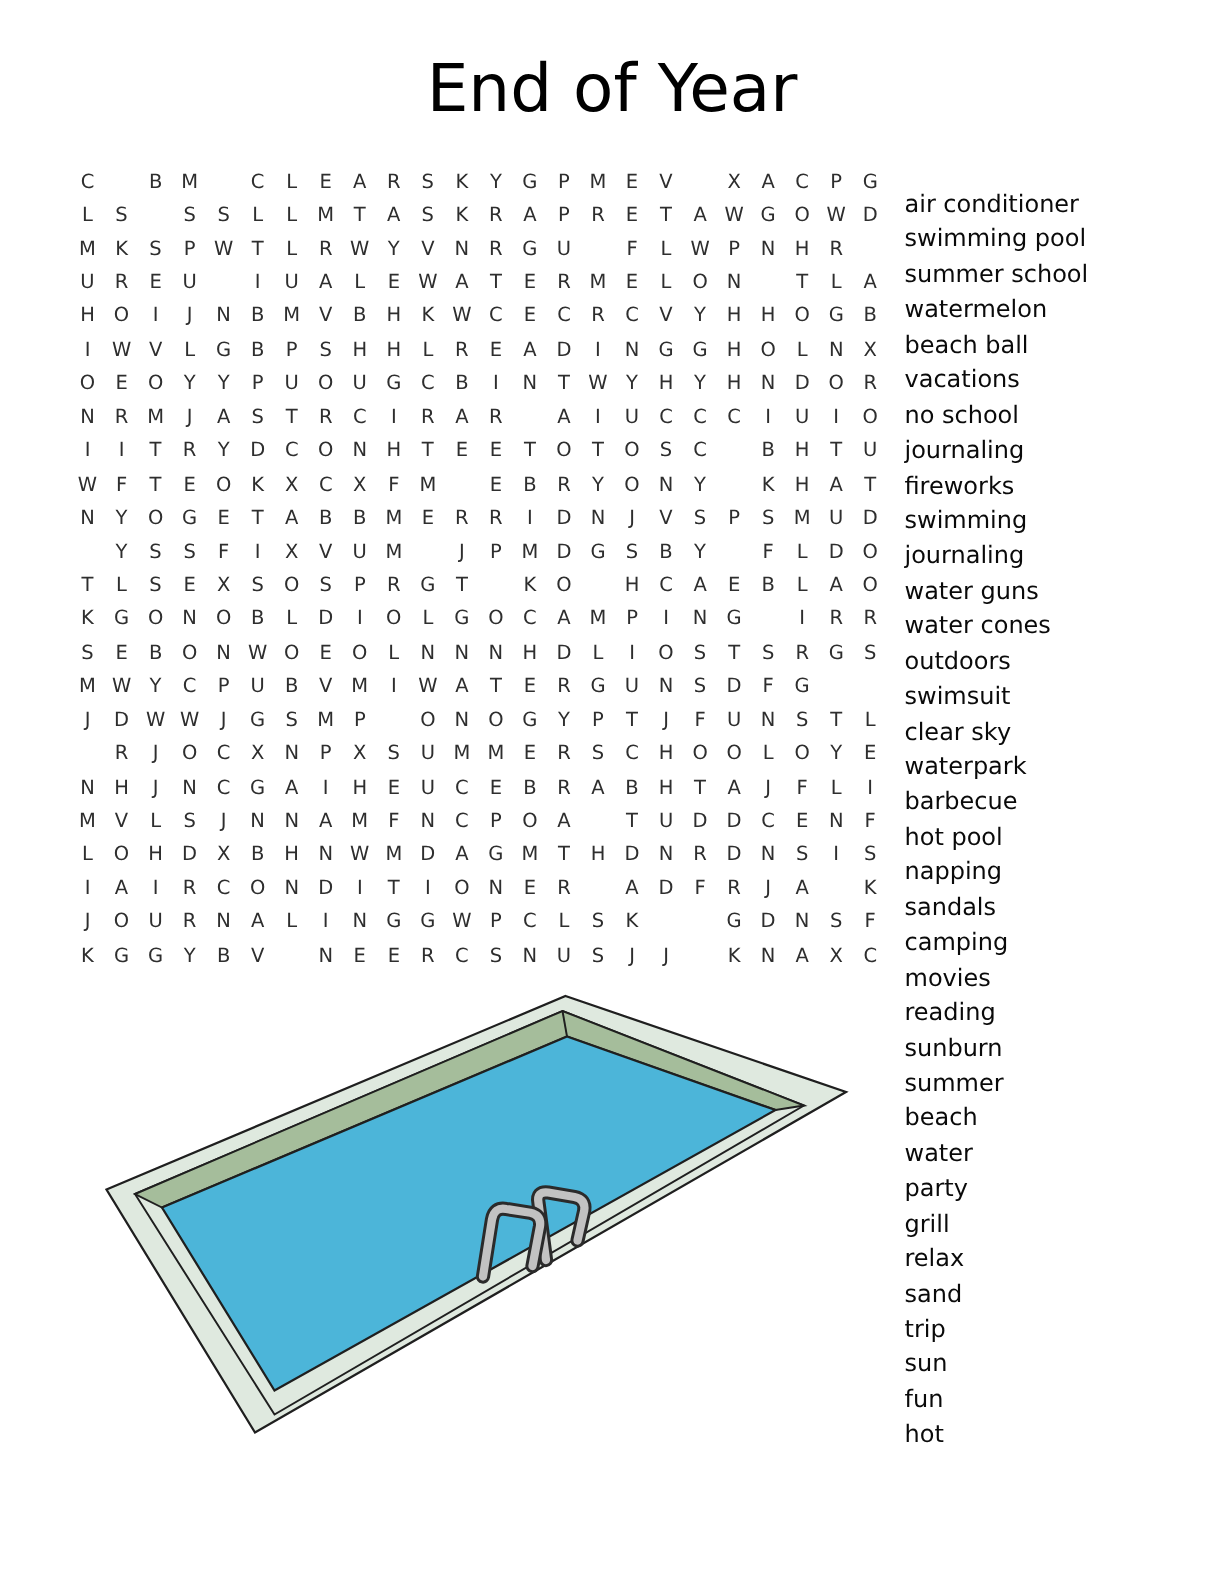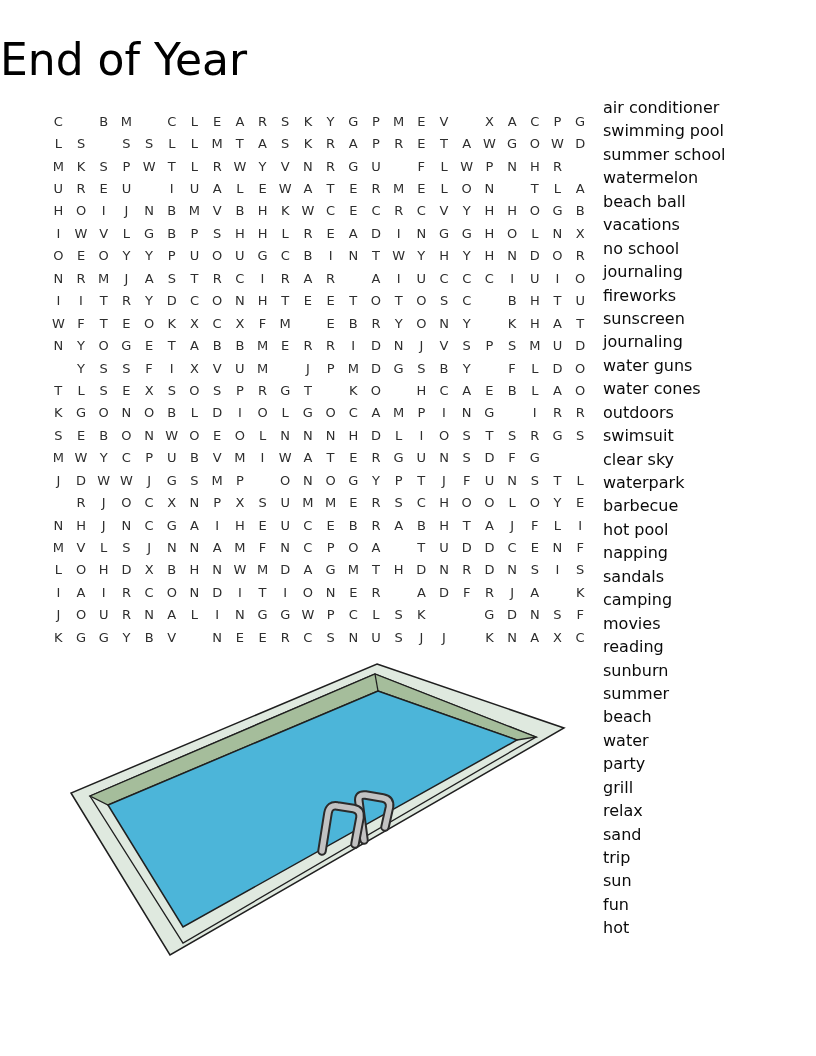--- a/index.html
+++ b/index.html
@@ -5,35 +5,35 @@
   html, body { margin:0; padding:0; }
   body {
     width:816px; height:1056px;
     background:#ffffff;
     position:relative;
     font-family:"DejaVu Sans", sans-serif;
     overflow:hidden;
   }
   .title {
     position:absolute; top:36px; left:0; width:816px;
-    text-align:left;
+    text-align:center;
     font-size:44px; line-height:1.1; font-weight:400;
     color:#000;
   }
   #grid {
     position:absolute; left:47px; top:110px;
     display:grid;
     grid-template-columns:repeat(24, 22.7px);
     grid-auto-rows:22.45px;
   }
   .gcell {
     display:flex; align-items:center; justify-content:center;
     font-size:13px; color:#2e2e2e; font-weight:400;
   }
-  #words { position:absolute; left:603px; top:96px; }
+  #words { position:absolute; left:603px; top:124px; }
   .word {
     height:23.45px; line-height:23.45px;
     font-size:16px; color:#0a0a0a;
     white-space:nowrap;
   }
   #pool-svg { position:absolute; left:57px; top:648px; }
   .outlined { stroke:#1f1f1f; stroke-width:1.5; stroke-linejoin:miter; }
   .thin-line { stroke:#1f1f1f; stroke-width:1.3; }
   .rail { fill:none; stroke-linecap:round; stroke-linejoin:round; }
   .rail-outline { stroke:#2b2b2b; stroke-width:9.5; }
@@ -626,21 +626,21 @@
 <div id="words">
     <div class="word">air conditioner</div>
     <div class="word">swimming pool</div>
     <div class="word">summer school</div>
     <div class="word">watermelon</div>
     <div class="word">beach ball</div>
     <div class="word">vacations</div>
     <div class="word">no school</div>
     <div class="word">journaling</div>
     <div class="word">fireworks</div>
-    <div class="word">sunscreen</div>
+    <div class="word">swimming</div>
     <div class="word">journaling</div>
     <div class="word">water guns</div>
     <div class="word">water cones</div>
     <div class="word">outdoors</div>
     <div class="word">swimsuit</div>
     <div class="word">clear sky</div>
     <div class="word">waterpark</div>
     <div class="word">barbecue</div>
     <div class="word">hot pool</div>
     <div class="word">napping</div>

